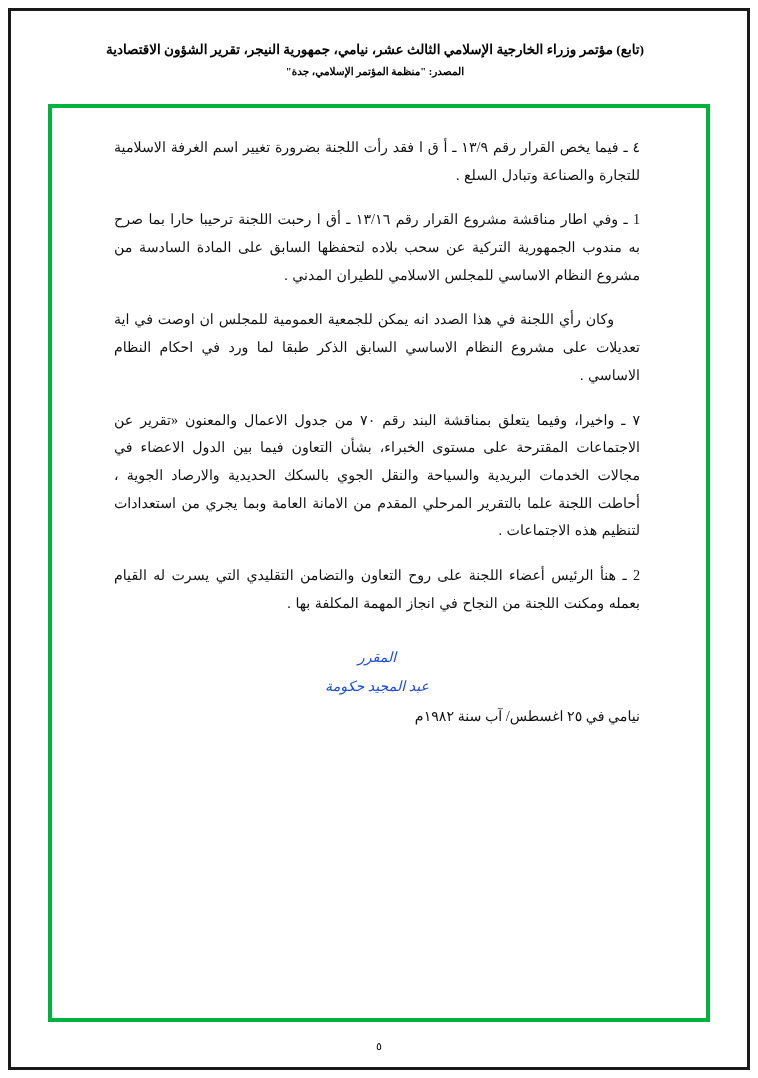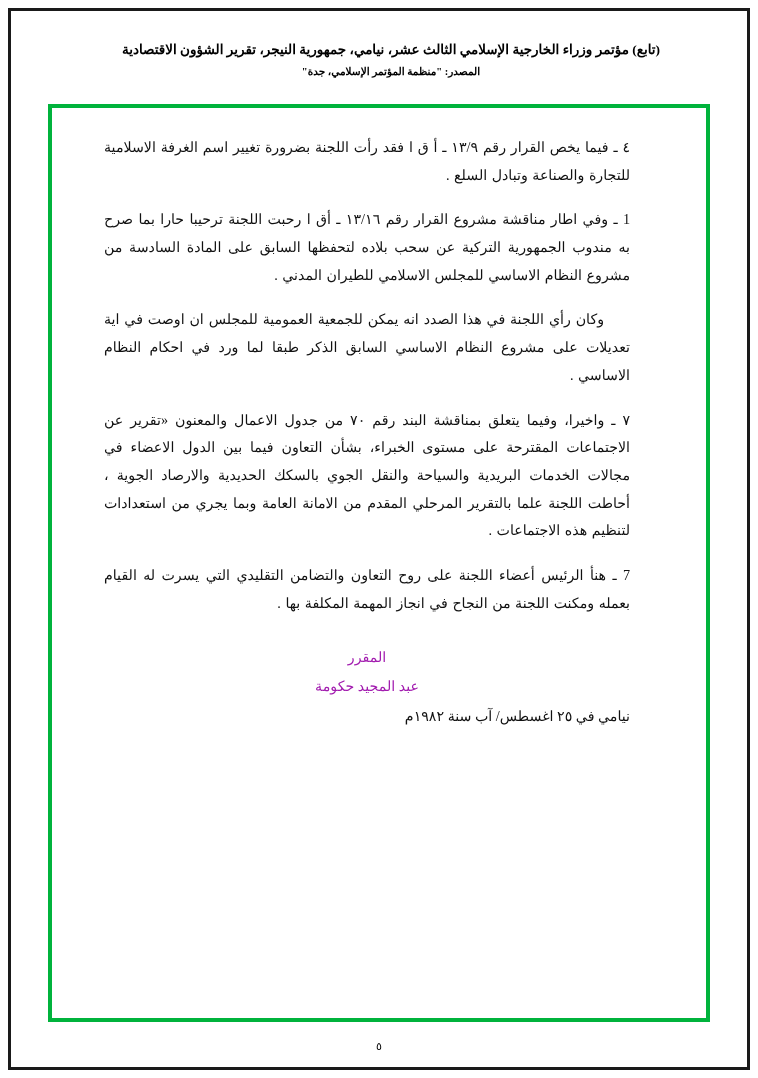--- a/index.html
+++ b/index.html
@@ -19,21 +19,21 @@
     position: absolute;
     left: 8px;
     top: 8px;
     width: 742px;
     height: 1062px;
     border: 3px solid #1a1a1a;
     box-sizing: border-box;
   }
   .header {
     position: absolute;
-    left: 52px;
+    left: 36px;
     top: 40px;
     width: 678px;
     text-align: center;
     direction: rtl;
   }
   .header-title {
     font-size: 13.5px;
     font-weight: bold;
     color: #000;
     letter-spacing: 0px;
@@ -50,21 +50,21 @@
     left: 48px;
     top: 104px;
     width: 662px;
     height: 918px;
     border: 4px solid #00b33c;
     box-sizing: border-box;
     background: #ffffff;
   }
   .content {
     position: absolute;
-    left: 52px;
+    left: 62px;
     top: 124px;
     width: 630px;
     height: 880px;
     direction: rtl;
     text-align: justify;
     box-sizing: border-box;
     padding: 10px 52px 0 52px;
   }
   .para {
     font-size: 14.2px;
@@ -79,21 +79,22 @@
     text-indent: 26px;
   }
   .signature {
     margin-top: 26px;
     text-align: center;
     direction: rtl;
   }
   .sig-line {
     font-size: 14.2px;
     line-height: 2.0;
-    color: #a21caf;
+    color: #1d4ed8;
+    font-style: italic;
   }
   .sig-block {
     margin-right: 0;
     display: inline-block;
     text-align: center;
   }
   .date-line {
     margin-top: 8px;
     font-size: 14.2px;
     color: #111;
@@ -121,21 +122,21 @@
     <div class="header-source">المصدر: "منظمة المؤتمر الإسلامي، جدة"</div>
   </div>
 
   <div class="green-frame"></div>
 
   <div class="content">
     <p class="para">٤ ـ فيما يخص القرار رقم ١٣/٩ ـ أ ق ا فقد رأت اللجنة بضرورة تغيير اسم الغرفة الاسلامية للتجارة والصناعة وتبادل السلع .</p>
     <p class="para">1 ـ وفي اطار مناقشة مشروع القرار رقم ١٣/١٦ ـ أق ا رحبت اللجنة ترحيبا حارا بما صرح به مندوب الجمهورية التركية عن سحب بلاده لتحفظها السابق على المادة السادسة من مشروع النظام الاساسي للمجلس الاسلامي للطيران المدني .</p>
     <p class="para indent">وكان رأي اللجنة في هذا الصدد انه يمكن للجمعية العمومية للمجلس ان اوصت في اية تعديلات على مشروع النظام الاساسي السابق الذكر طبقا لما ورد في احكام النظام الاساسي .</p>
     <p class="para">٧ ـ واخيرا، وفيما يتعلق بمناقشة البند رقم ٧٠ من جدول الاعمال والمعنون «تقرير عن الاجتماعات المقترحة على مستوى الخبراء، بشأن التعاون فيما بين الدول الاعضاء في مجالات الخدمات البريدية والسياحة والنقل الجوي بالسكك الحديدية والارصاد الجوية ، أحاطت اللجنة علما بالتقرير المرحلي المقدم من الامانة العامة وبما يجري من استعدادات لتنظيم هذه الاجتماعات .</p>
-    <p class="para">7 ـ هنأ الرئيس أعضاء اللجنة على روح التعاون والتضامن التقليدي التي يسرت له القيام بعمله ومكنت اللجنة من النجاح في انجاز المهمة المكلفة بها .</p>
+    <p class="para">2 ـ هنأ الرئيس أعضاء اللجنة على روح التعاون والتضامن التقليدي التي يسرت له القيام بعمله ومكنت اللجنة من النجاح في انجاز المهمة المكلفة بها .</p>
 
     <div class="signature">
       <div class="sig-block">
         <div class="sig-line">المقرر</div>
         <div class="sig-line">عبد المجيد حكومة</div>
       </div>
       <div class="date-line">نيامي في ٢٥ اغسطس/ آب سنة ١٩٨٢م</div>
       
     </div>
   </div>

